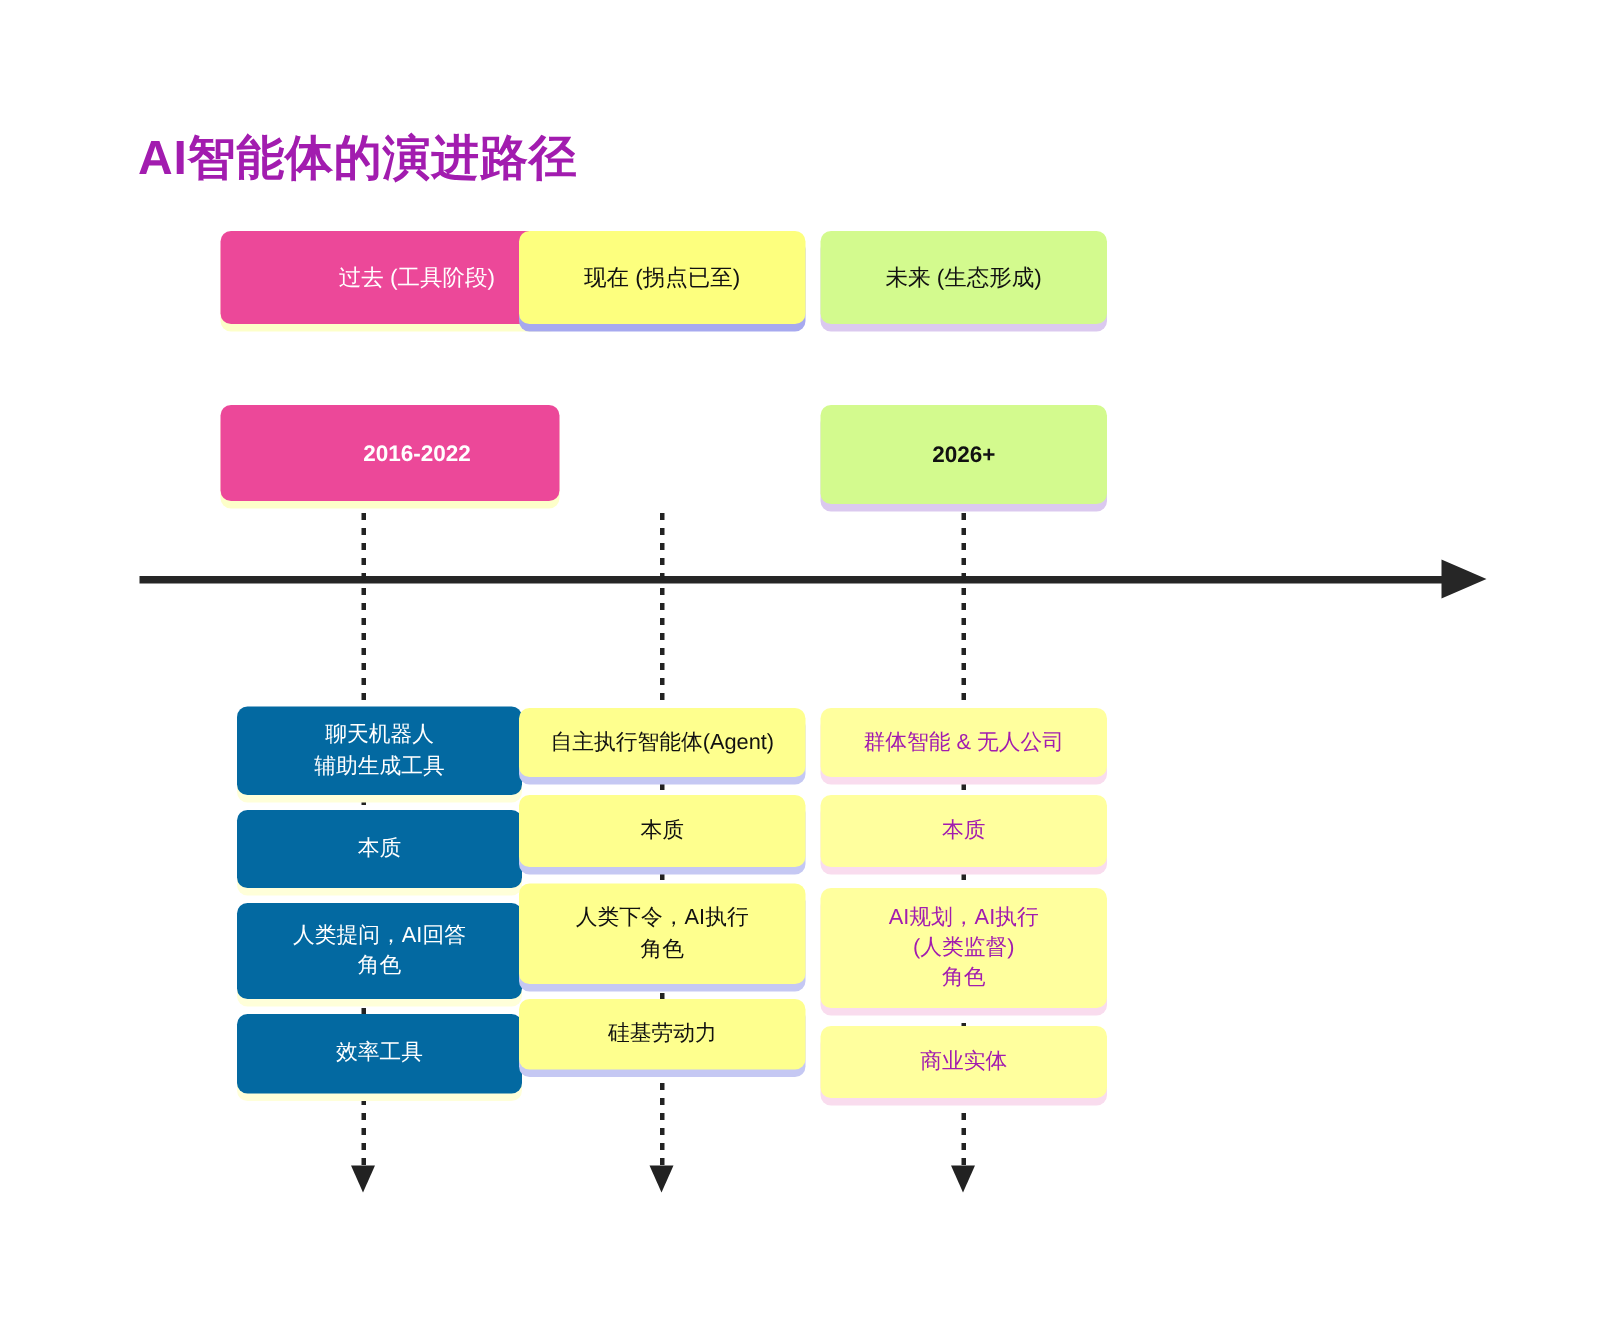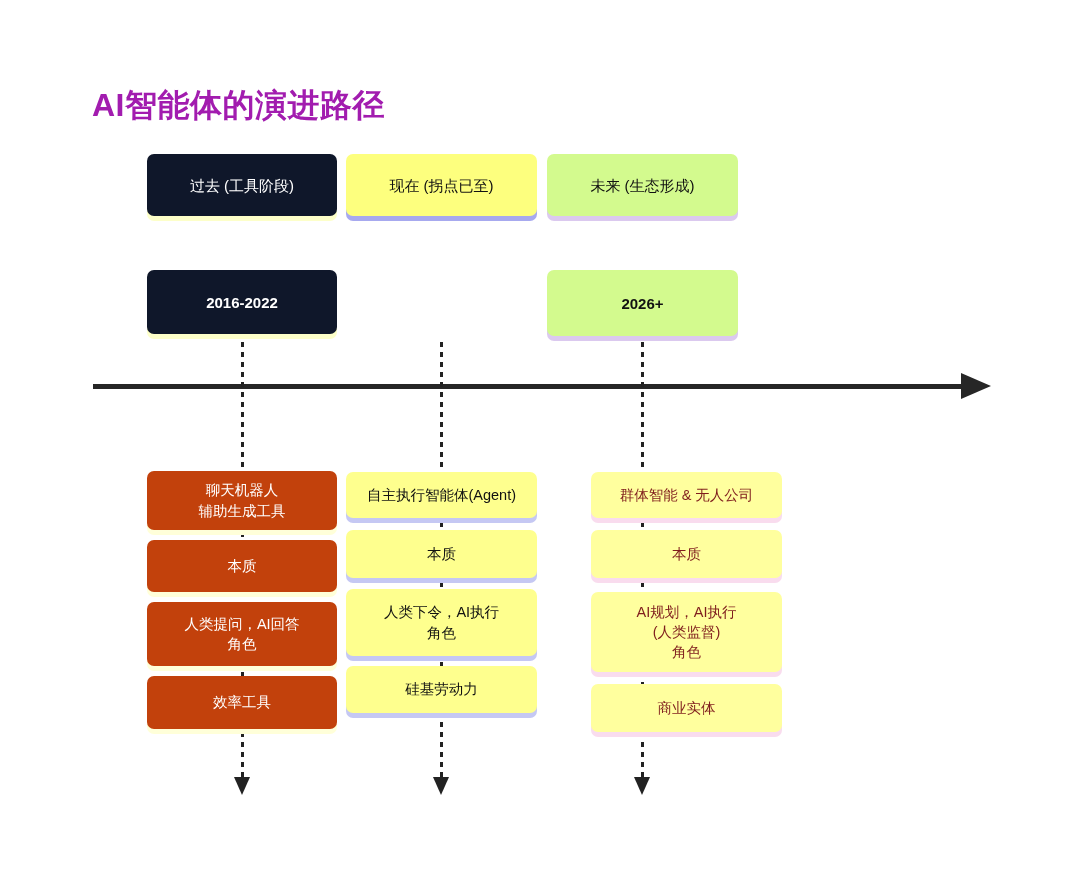--- a/index.html
+++ b/index.html
@@ -28,26 +28,26 @@
   }
   
   .box{
     position:absolute;z-index:1;border-radius:7px;
     display:flex;align-items:center;justify-content:center;
     text-align:center;white-space:pre-line;font-size:14.5px;line-height:1.4;
   }
   .c1{left:147px;width:190px;}
   .c2{left:346px;width:191px;}
   .c3{left:547px;width:191px;}
-  .p-main{background:#0f172a;color:#ffffff;box-shadow:0 5px 0 #fdffc9;}
-  .p-light{background:#c2410c;color:#ffffff;box-shadow:0 5px 0 #ffffd9;}
+  .p-main{background:#ec4899;color:#ffffff;box-shadow:0 5px 0 #fdffc9;padding-left:36px;}
+  .p-light{background:#0369a1;color:#ffffff;box-shadow:0 5px 0 #ffffd9;margin-left:11px;}
   .y-main{background:#fdff7e;color:#111111;box-shadow:0 5px 0 #a7a9ef;}
   .y-light{background:#feff8e;color:#111111;box-shadow:0 5px 0 #c5c8f3;}
   .g-main{background:#d3fa8e;color:#111111;box-shadow:0 5px 0 #dbc9ef;}
-  .g-light{background:#ffff9e;color:#7f1d1d;box-shadow:0 5px 0 #f9dcee;margin-left:44px;}
+  .g-light{background:#ffff9e;color:#a21caf;box-shadow:0 5px 0 #f9dcee;}
   .head{font-size:15px;}
   .year{font-size:15px;font-weight:700;}
 </style>
 </head>
 <body>
 
 <div class="canvas">
 
   <h1 class="title">AI智能体的演进路径</h1>
 

